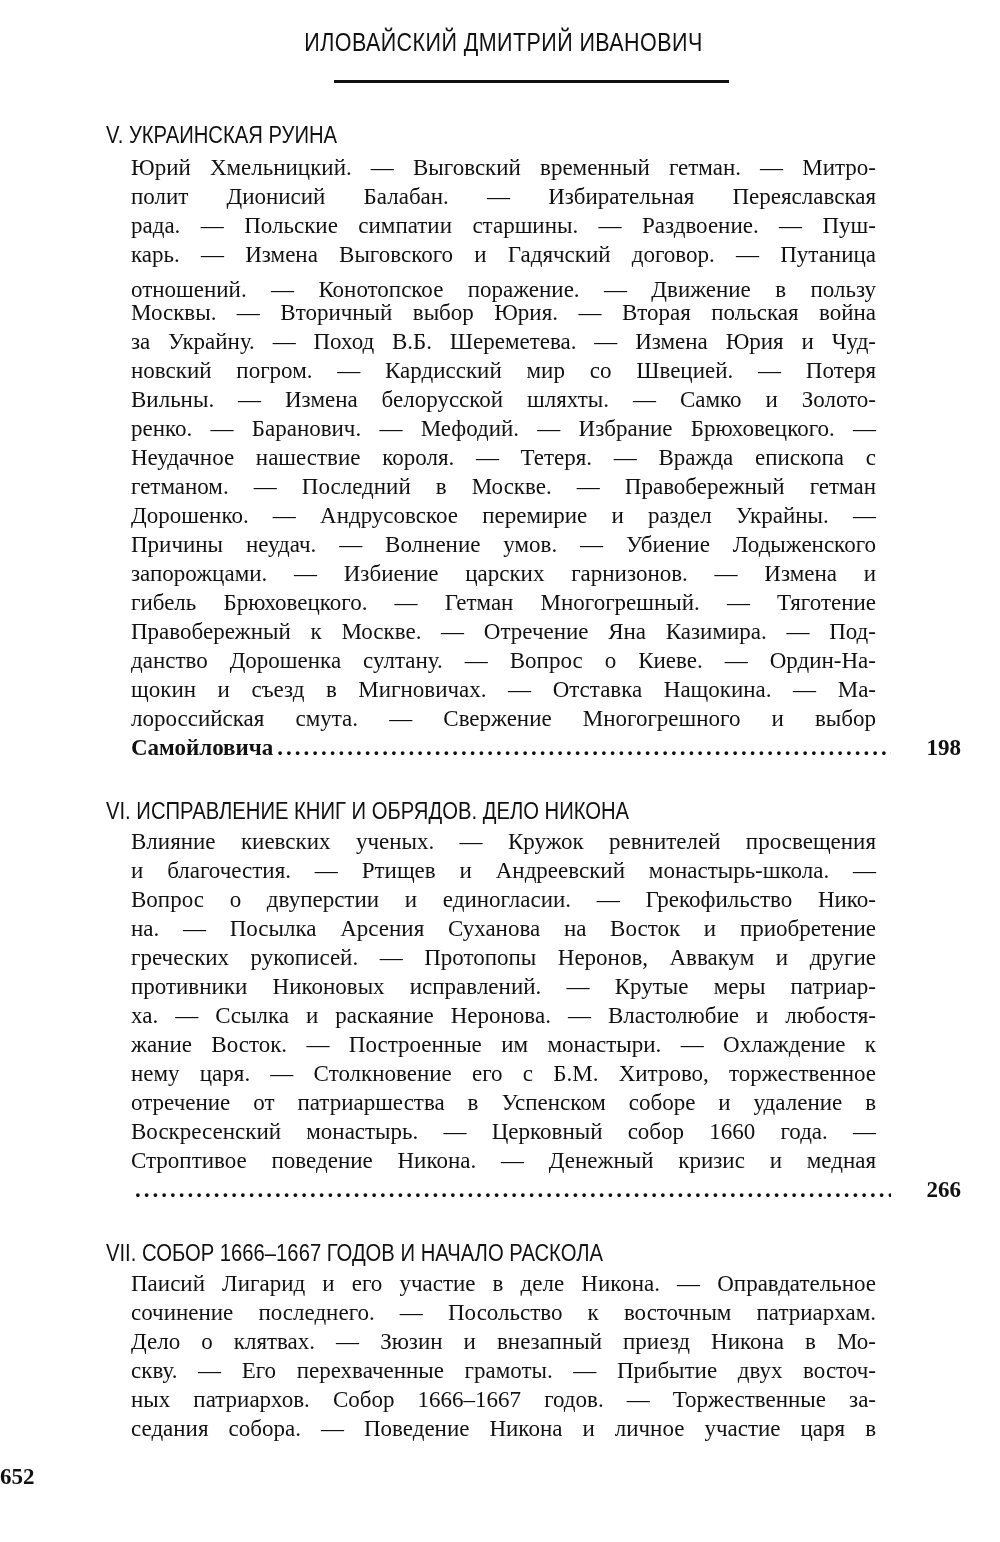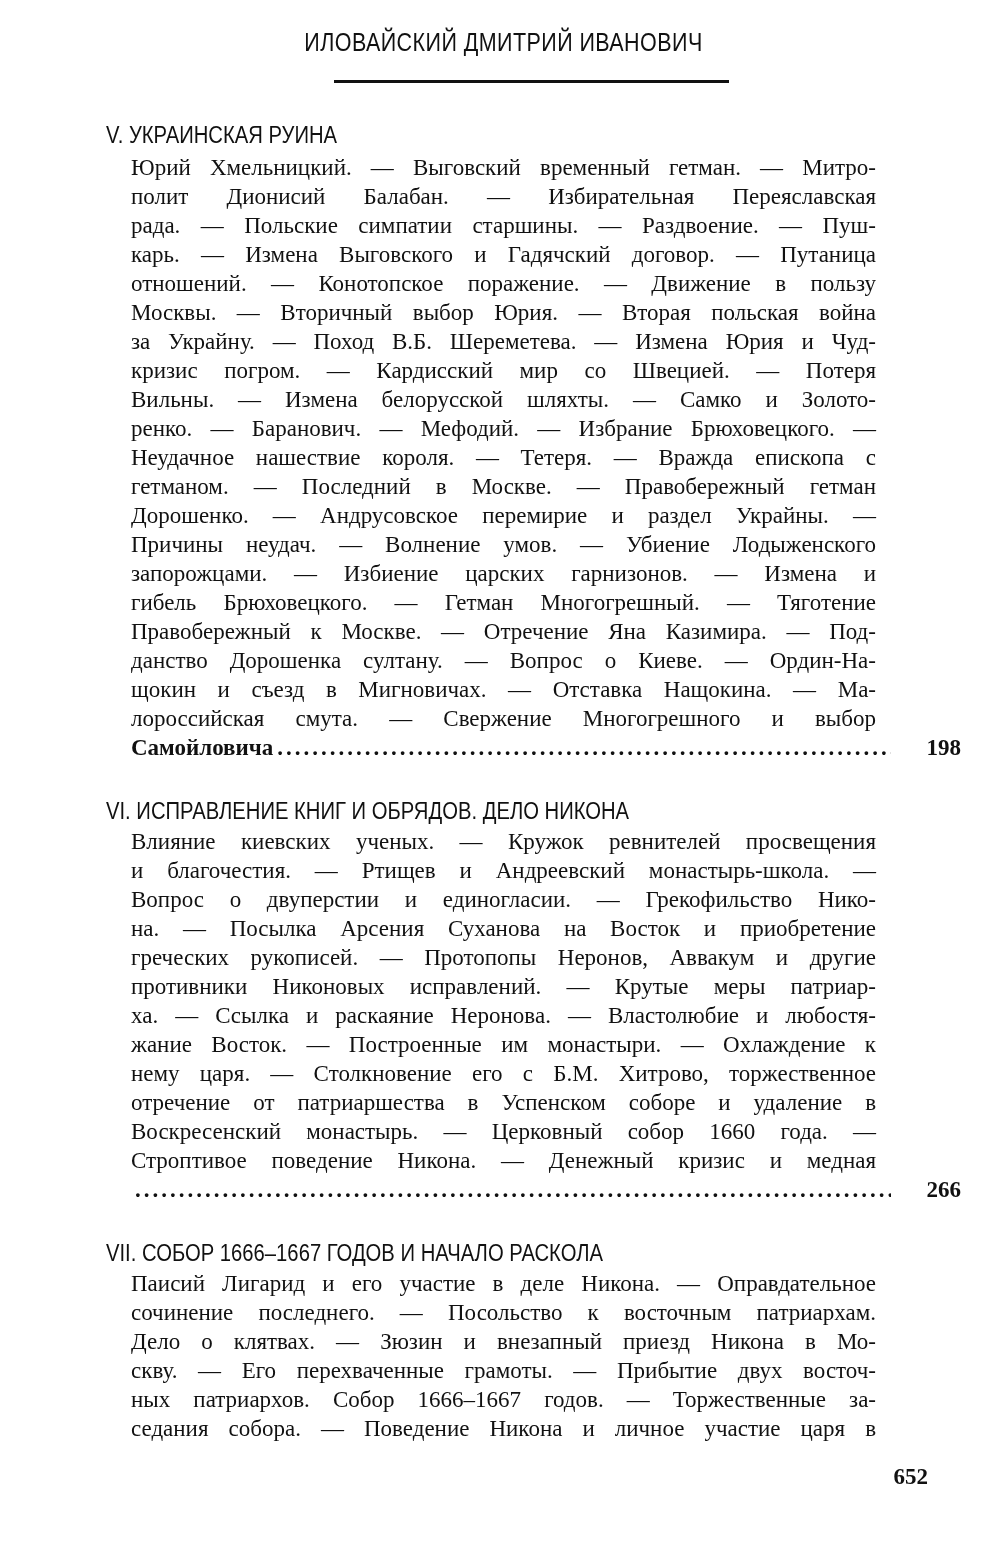--- a/index.html
+++ b/index.html
@@ -12,39 +12,39 @@
   .section { position: absolute; left: 0; width: 1000px; }
   .sec-title { position: absolute; left: 106px; font-family: "Liberation Sans", sans-serif;
          font-size: 23px; white-space: nowrap; transform: scaleX(0.88); transform-origin: 0 0; }
   .line { position: absolute; left: 131px; width: 745px; height: 29px; font-size: 23px; font-weight: normal;
          line-height: 29px; text-align: justify; text-align-last: justify; white-space: nowrap; }
   .line span.t { display: inline-block; width: 100%; white-space: normal; text-align: justify; text-align-last: justify; }
   .lastline { position: absolute; left: 131px; width: 830px; height: 29px; font-size: 23px; font-weight: bold;
          line-height: 29px; display: flex; white-space: nowrap; font-family: Liberation Serif, serif; }
   .lastline .dots { flex: 1; overflow: hidden; letter-spacing: 3px; margin: 0 4px; }
   .lastline .pg { font-weight: bold; margin-left: 32px; }
-  .folio { position: absolute; top: 1464px; left: 0; width: 928px; text-align: right;
+  .folio { position: absolute; top: 1464px; left: 0; width: 928px; text-align: left;
          font-size: 23px; font-weight: bold; }
 </style>
 </head>
 <body>
 
 <div class="running-head">ИЛОВАЙСКИЙ ДМИТРИЙ ИВАНОВИЧ</div>
 <div class="rule"></div>
 
 <div class="section">
   <div class="sec-title" style="top:122px">V. УКРАИНСКАЯ РУИНА</div>
   <div class="line" style="top:153px"><span class="t">Юрий Хмельницкий. — Выговский временный гетман. — Митро-</span></div>
   <div class="line" style="top:182px"><span class="t">полит Дионисий Балабан. — Избирательная Переяславская</span></div>
   <div class="line" style="top:211px"><span class="t">рада. — Польские симпатии старшины. — Раздвоение. — Пуш-</span></div>
   <div class="line" style="top:240px"><span class="t">карь. — Измена Выговского и Гадячский договор. — Путаница</span></div>
-  <div class="line" style="top:269px"><span class="t">отношений. — Конотопское поражение. — Движение в пользу</span></div>
+  <div class="line" style="top:275px"><span class="t">отношений. — Конотопское поражение. — Движение в пользу</span></div>
   <div class="line" style="top:298px"><span class="t">Москвы. — Вторичный выбор Юрия. — Вторая польская война</span></div>
   <div class="line" style="top:327px"><span class="t">за Украйну. — Поход В.Б. Шереметева. — Измена Юрия и Чуд-</span></div>
-  <div class="line" style="top:356px"><span class="t">кризис погром. — Кардисский мир со Швецией. — Потеря</span></div>
+  <div class="line" style="top:356px"><span class="t">новский погром. — Кардисский мир со Швецией. — Потеря</span></div>
   <div class="line" style="top:385px"><span class="t">Вильны. — Измена белорусской шляхты. — Самко и Золото-</span></div>
   <div class="line" style="top:414px"><span class="t">ренко. — Баранович. — Мефодий. — Избрание Брюховецкого. —</span></div>
   <div class="line" style="top:443px"><span class="t">Неудачное нашествие короля. — Тетеря. — Вражда епископа с</span></div>
   <div class="line" style="top:472px"><span class="t">гетманом. — Последний в Москве. — Правобережный гетман</span></div>
   <div class="line" style="top:501px"><span class="t">Дорошенко. — Андрусовское перемирие и раздел Украйны. —</span></div>
   <div class="line" style="top:530px"><span class="t">Причины неудач. — Волнение умов. — Убиение Лодыженского</span></div>
   <div class="line" style="top:559px"><span class="t">запорожцами. — Избиение царских гарнизонов. — Измена и</span></div>
   <div class="line" style="top:588px"><span class="t">гибель Брюховецкого. — Гетман Многогрешный. — Тяготение</span></div>
   <div class="line" style="top:617px"><span class="t">Правобережный к Москве. — Отречение Яна Казимира. — Под-</span></div>
   <div class="line" style="top:646px"><span class="t">данство Дорошенка султану. — Вопрос о Киеве. — Ордин-На-</span></div>

